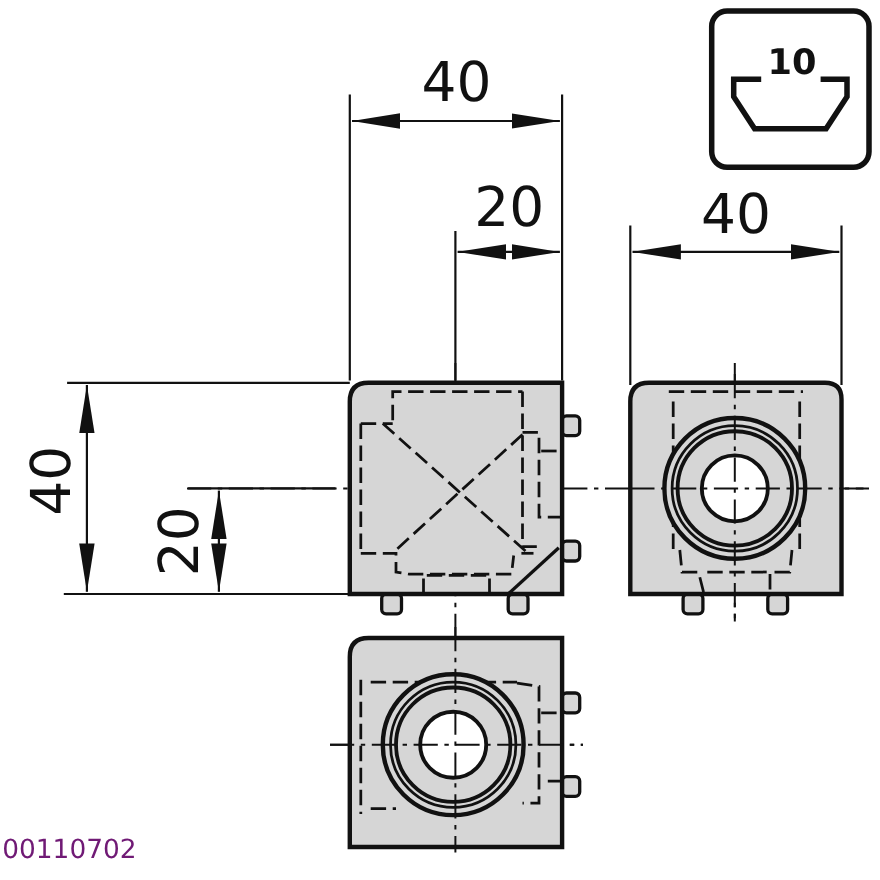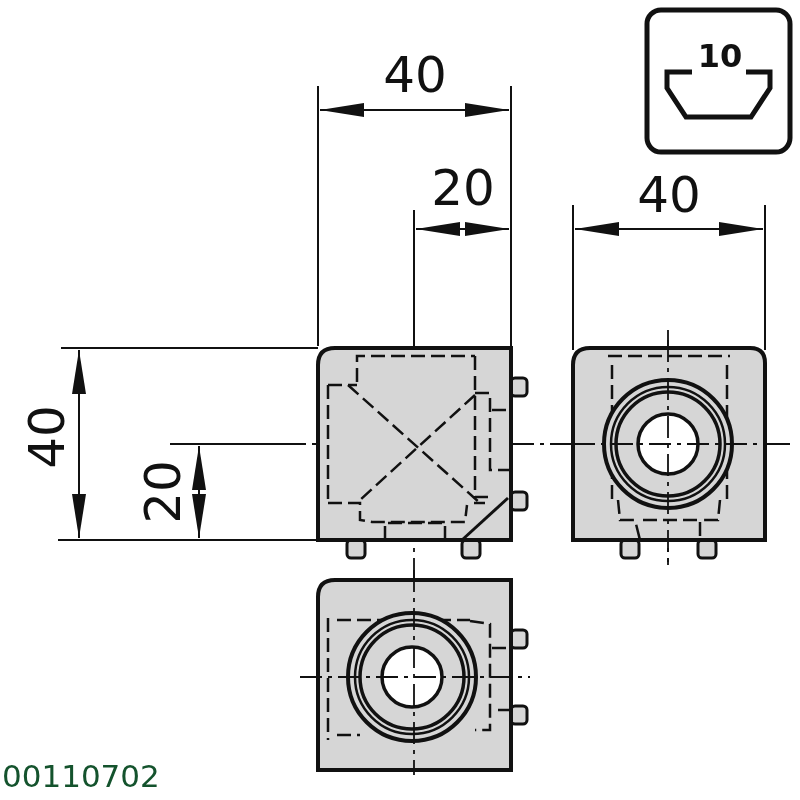--- a/index.html
+++ b/index.html
@@ -1,19 +1,19 @@
 <!DOCTYPE html>
 <html><head>
   <meta charset="utf-8">
   <style>
     html, body { margin: 0; padding: 0; background: #ffffff; }
     body { width: 800px; height: 800px; position: relative; overflow: hidden; font-family: "DejaVu Sans", sans-serif; }
     #drawing { position: absolute; left: 0; top: 0; width: 800px; height: 800px; }
     .dimtext { font-family: "DejaVu Sans", sans-serif; font-size: 50px; fill: #111; }
-    .part-no { position: absolute; left: 2px; top: 758px; font-family: "DejaVu Sans", sans-serif; font-size: 31px; color: #14532d; letter-spacing: 0px; }
+    .part-no { position: absolute; left: 2px; top: 758px; font-family: "DejaVu Sans", sans-serif; font-size: 24px; color: #701a75; letter-spacing: 0px; }
     .badge-text { font-family: "DejaVu Sans", sans-serif; font-weight: bold; font-size: 32px; fill: #111; }
   </style>
 </head>
 <body>
 
 <svg id="drawing" viewBox="0 0 800 800" xmlns="http://www.w3.org/2000/svg">
   <defs>
     <marker id="arr" markerWidth="12" markerHeight="8" refX="12" refY="4" orient="auto-start-reverse" markerUnits="userSpaceOnUse" viewBox="0 0 12 8">
       <path d="M0,0 L12,4 L0,8 Z" fill="#111"></path>
     </marker>

